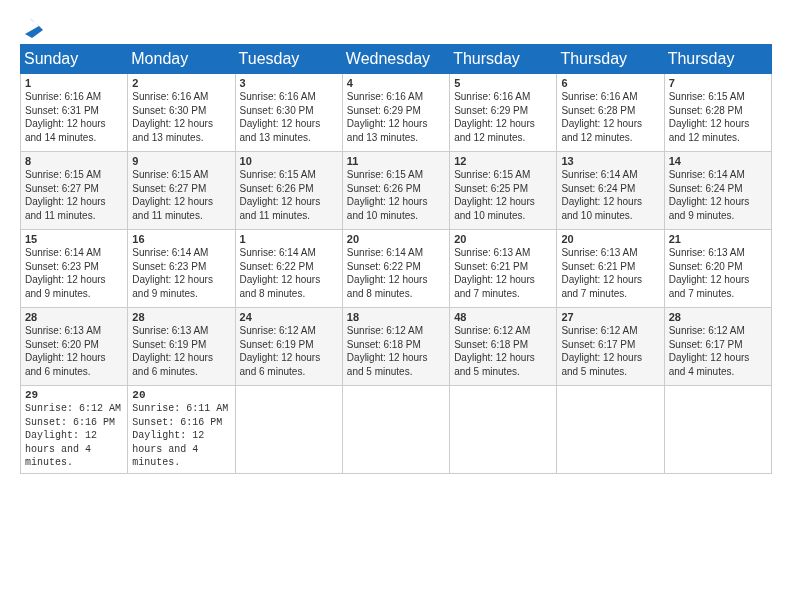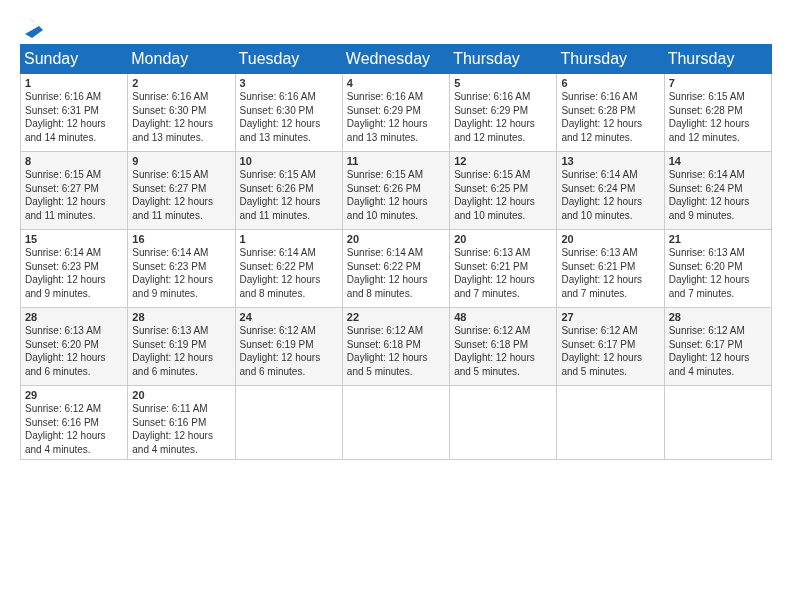--- a/index.html
+++ b/index.html
@@ -73,20 +73,21 @@
     .day-info {
       font-size: 10px;
       line-height: 1.35;
       color: #333;
     }
     .empty-cell {
       background: #fff !important;
     }
     .last-row td {
       height: 68px;
+      font-family: Liberation Mono, monospace;
     }
   </style>
 </head>
 <body>
 
 <div class="page">
   <div class="header">
     <div class="logo">
       <div>
         <div style="display:flex;align-items:center;">
@@ -217,21 +218,21 @@
           </td>
           <td>
             <span class="day-num">28</span>
             <div class="day-info">Sunrise: 6:13 AM<br>Sunset: 6:19 PM<br>Daylight: 12 hours and 6 minutes.</div>
           </td>
           <td>
             <span class="day-num">24</span>
             <div class="day-info">Sunrise: 6:12 AM<br>Sunset: 6:19 PM<br>Daylight: 12 hours and 6 minutes.</div>
           </td>
           <td>
-            <span class="day-num">22</span>
+            <span class="day-num">18</span>
             <div class="day-info">Sunrise: 6:12 AM<br>Sunset: 6:18 PM<br>Daylight: 12 hours and 5 minutes.</div>
           </td>
           <td>
             <span class="day-num">48</span>
             <div class="day-info">Sunrise: 6:12 AM<br>Sunset: 6:18 PM<br>Daylight: 12 hours and 5 minutes.</div>
           </td>
           <td>
             <span class="day-num">27</span>
             <div class="day-info">Sunrise: 6:12 AM<br>Sunset: 6:17 PM<br>Daylight: 12 hours and 5 minutes.</div>
           </td>

